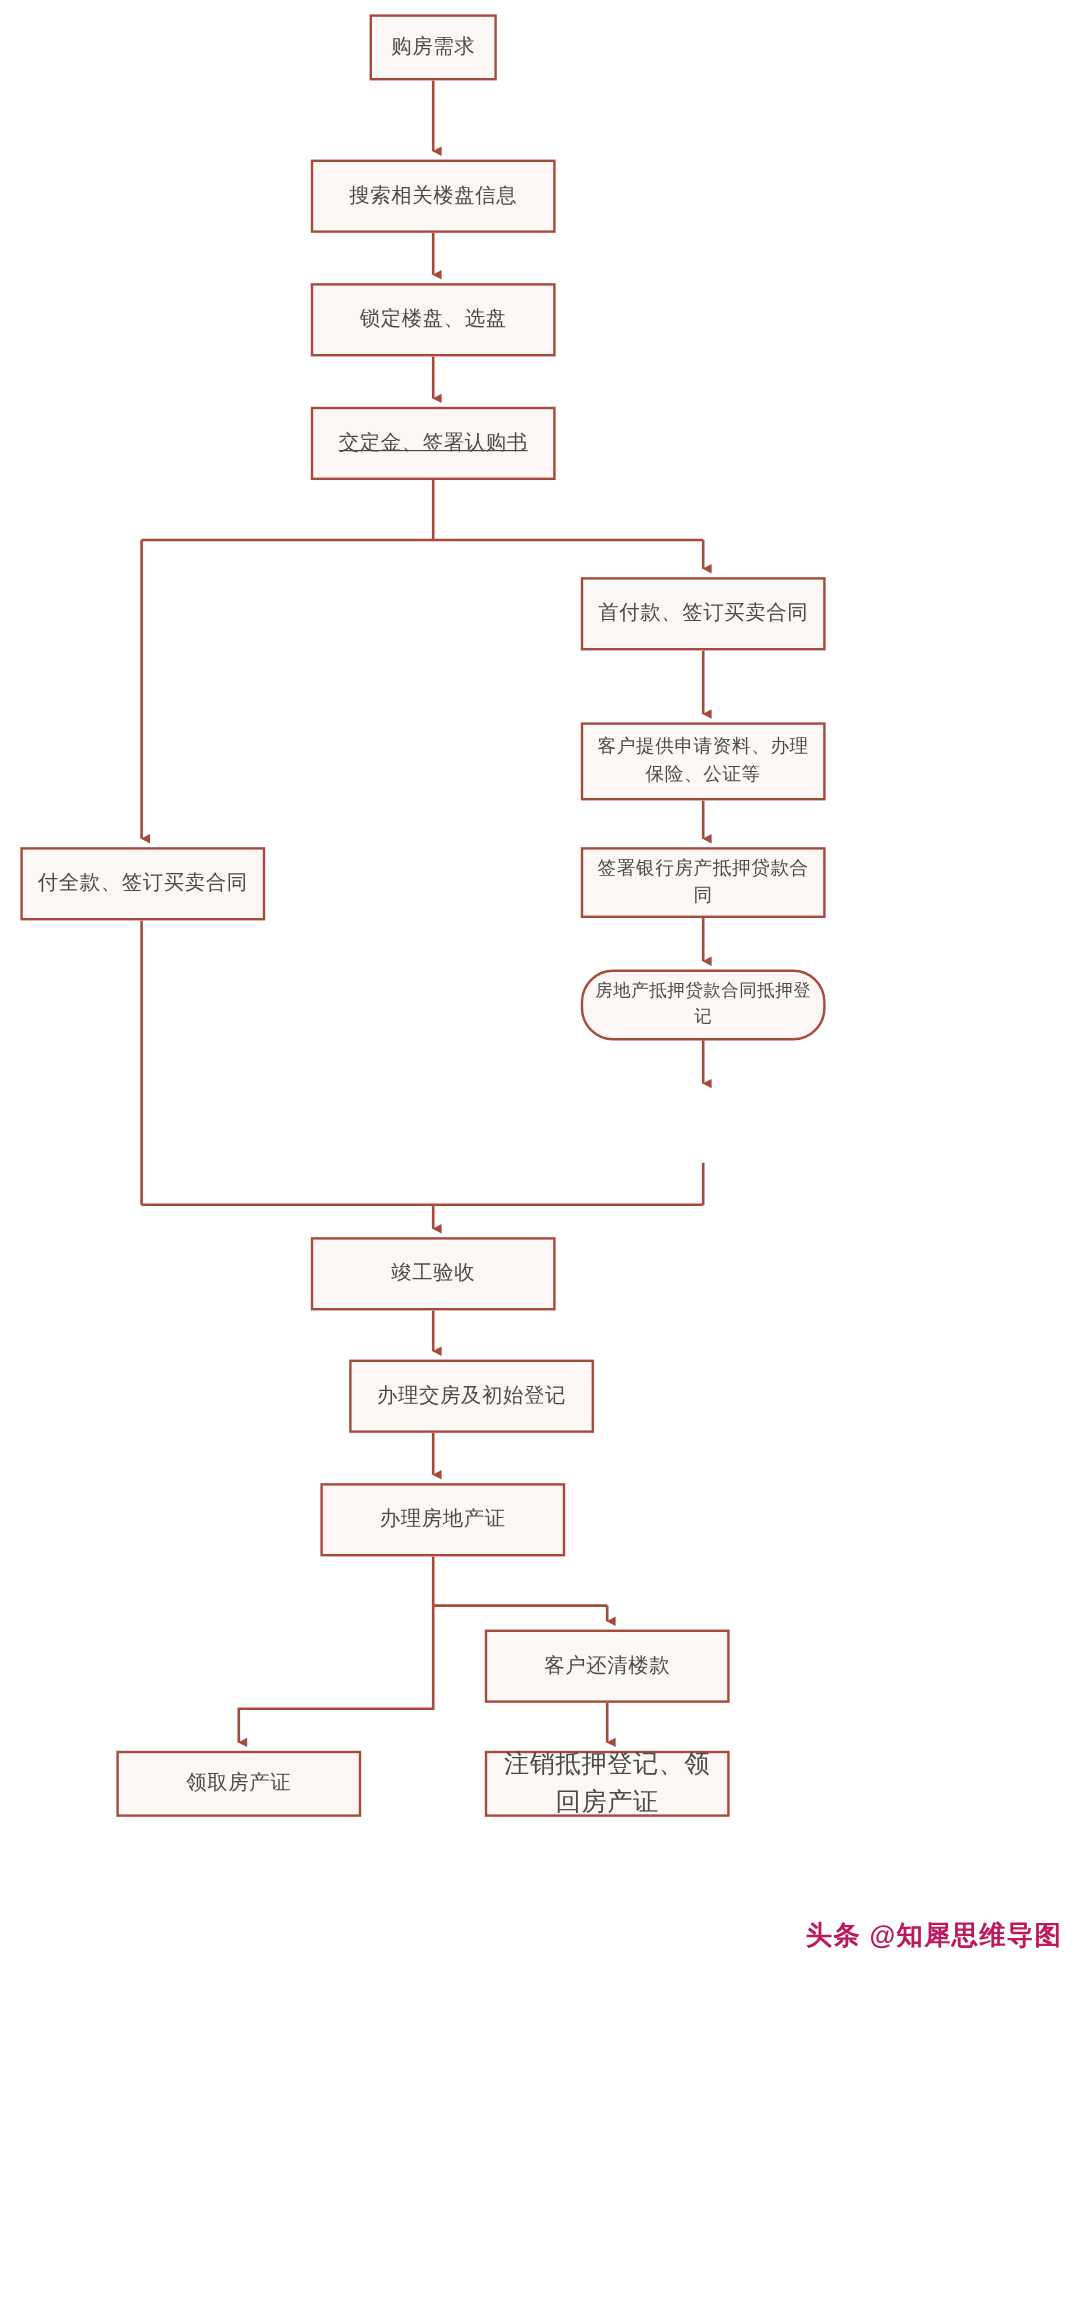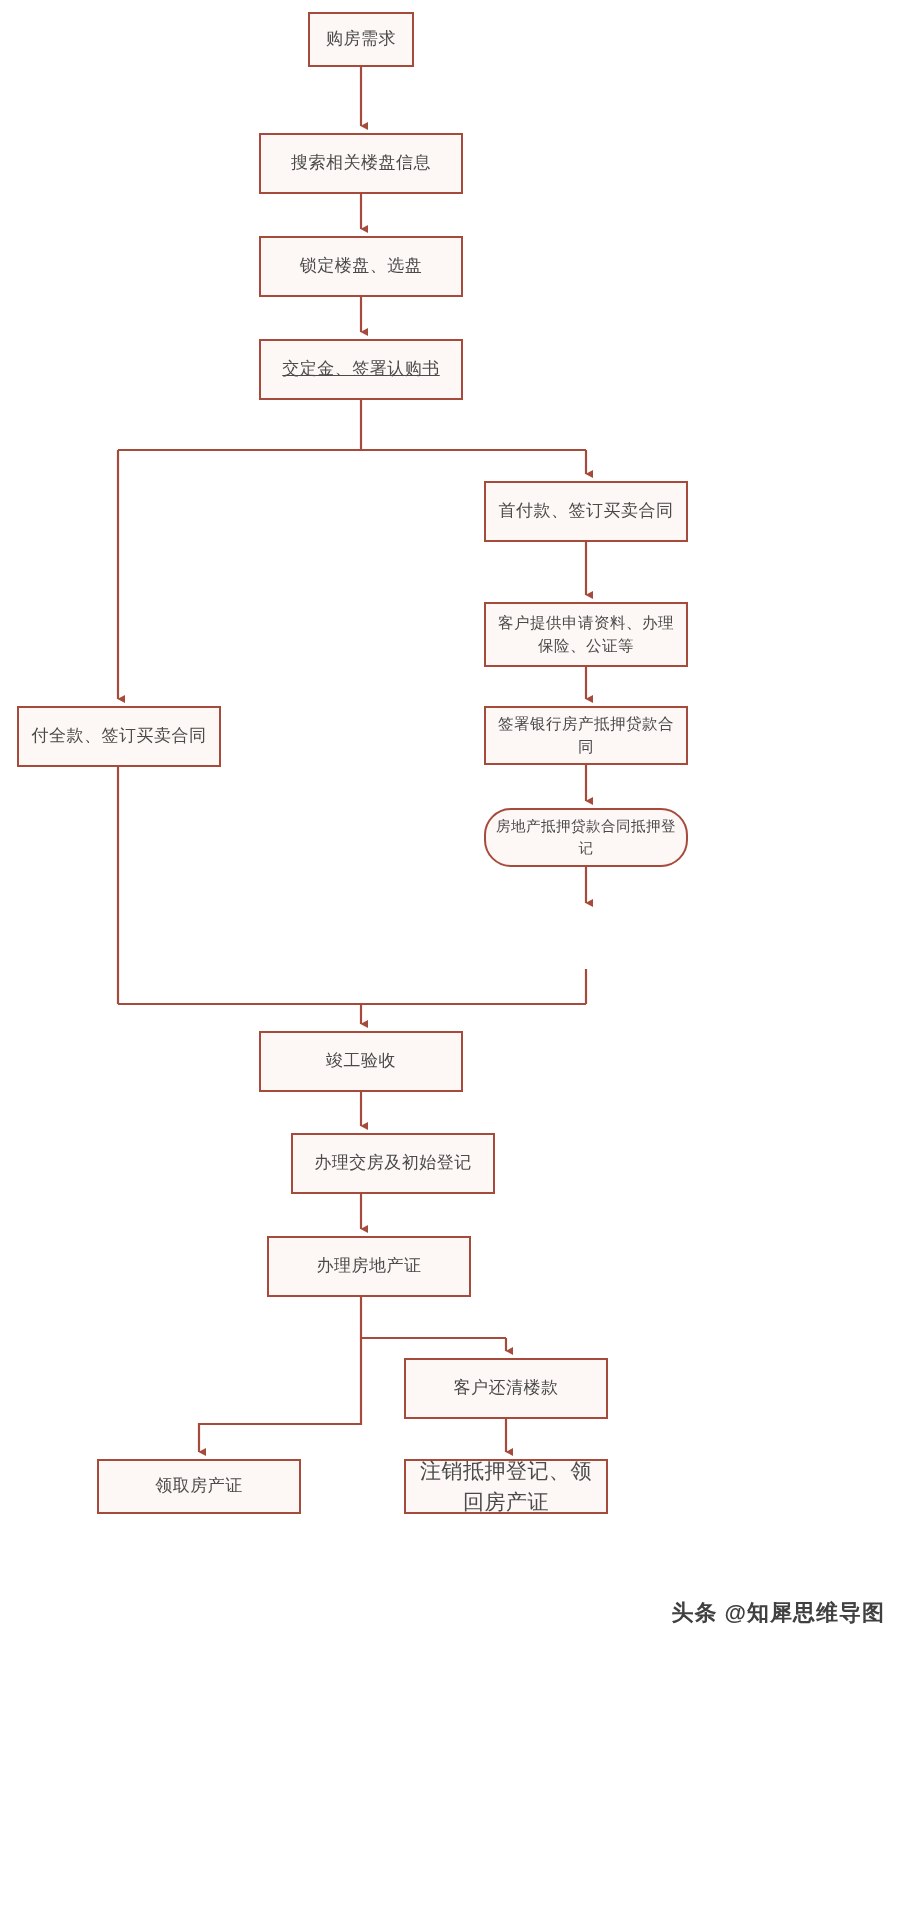--- a/index.html
+++ b/index.html
@@ -29,21 +29,21 @@
     padding: 2px 6px;
   }
   .node span { display:block; }
 
   .watermark {
     position: absolute;
     right: 18px;
     bottom: 18px;
     font-size: 22px;
     font-weight: bold;
-    color: #404040;
+    color: #be185d;
     letter-spacing: 1px;
     white-space: nowrap;
   }
 </style>
 </head>
 <body>
 
 <div id="canvas">
 
   <svg class="edges" viewBox="0 0 903 1921" width="903" height="1921" xmlns="http://www.w3.org/2000/svg">

